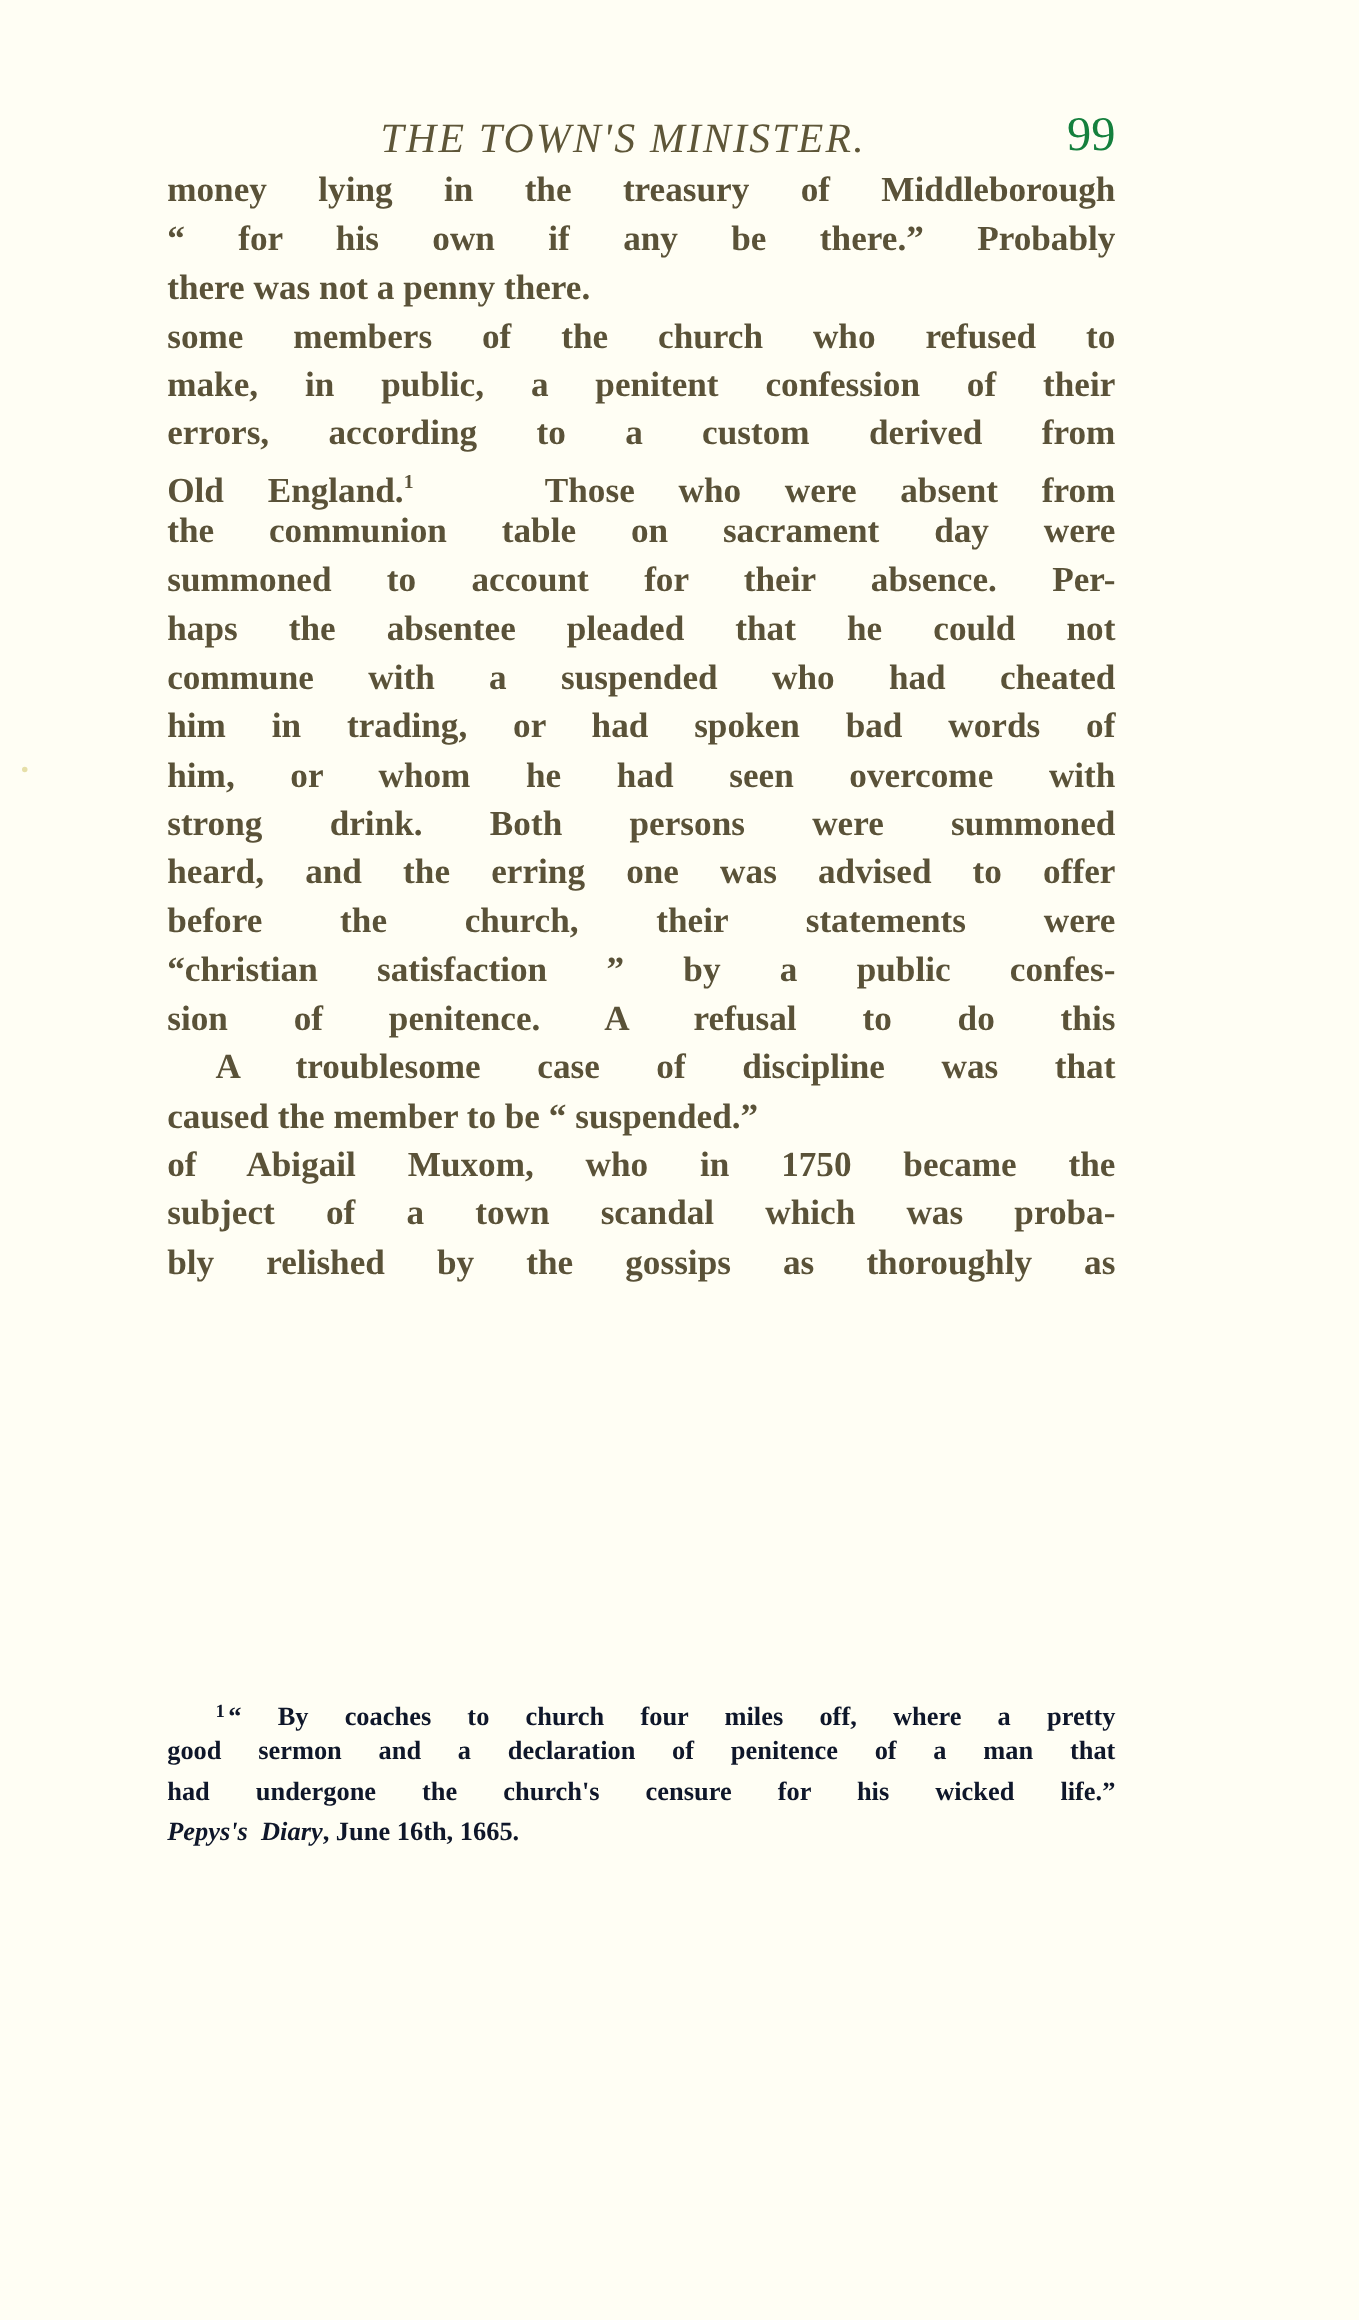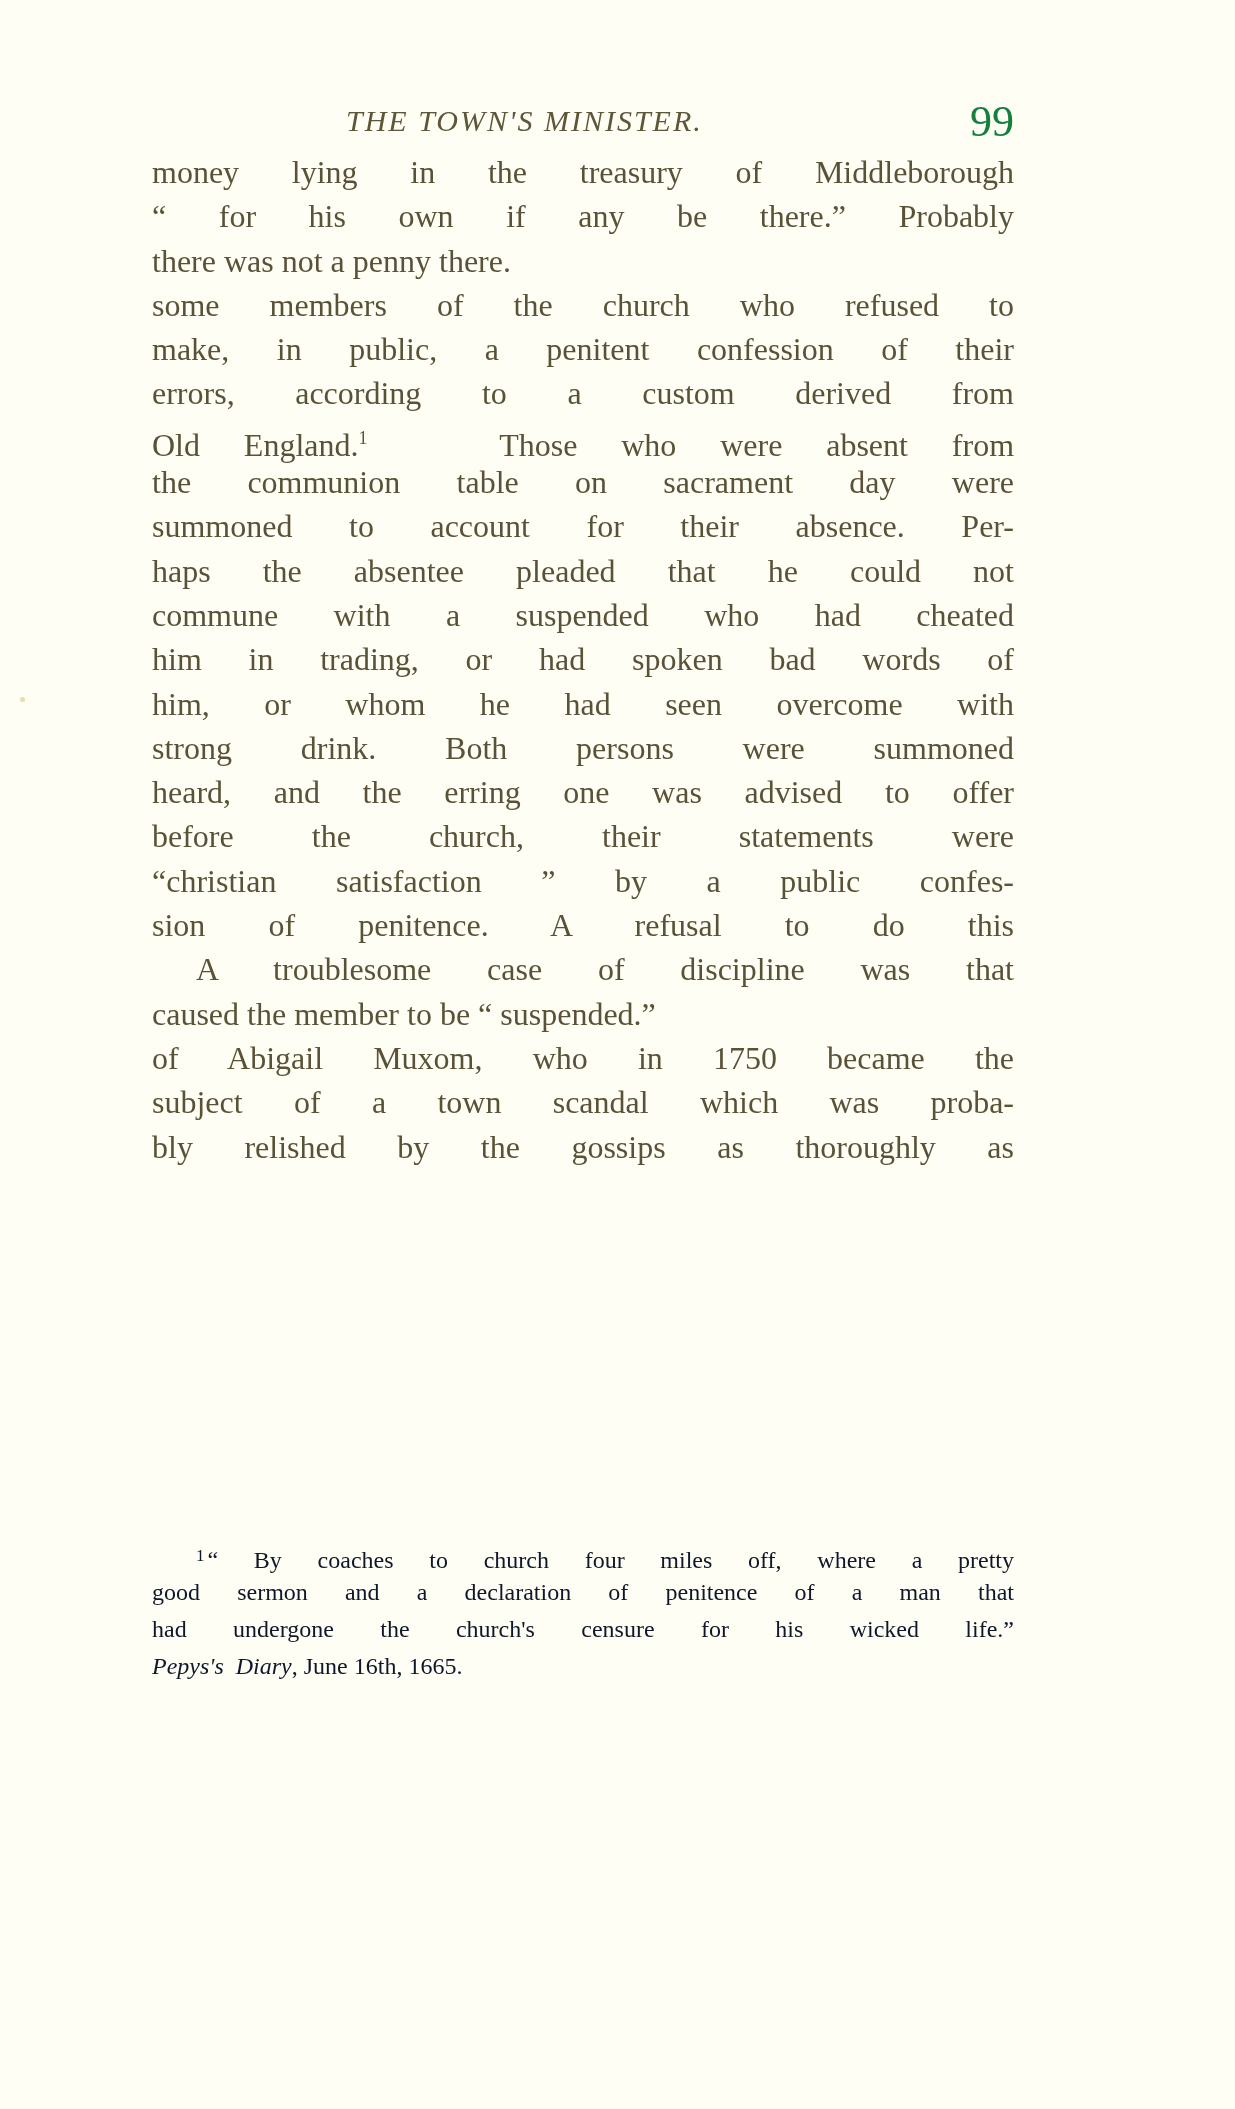--- a/index.html
+++ b/index.html
@@ -26,21 +26,21 @@
     top: 104px;
     left: 0;
     width: 862px;
     height: 50px;
   }
   .running-title {
     position: absolute;
     left: 194px;
     top: 0;
     font-style: italic;
-    font-size: 30px;
+    font-size: 38px;
     letter-spacing: 2px;
     color: #5e5638;
   }
   .page-number {
     position: absolute;
     right: 0;
     top: -8px;
     font-size: 44px;
     color: #15803d;
   }
@@ -51,20 +51,21 @@
     width: 862px;
     font-size: 32px;
     line-height: 44.3px;
   }
   .line {
     display: block;
     white-space: nowrap;
     text-align: justify;
     text-align-last: justify;
     height: 44.3px;
+    font-weight: bold;
   }
   .line.last {
     text-align-last: left;
   }
   .line.indent {
     padding-left: 44px;
   }
   .footnote {
     position: absolute;
     top: 1537px;

